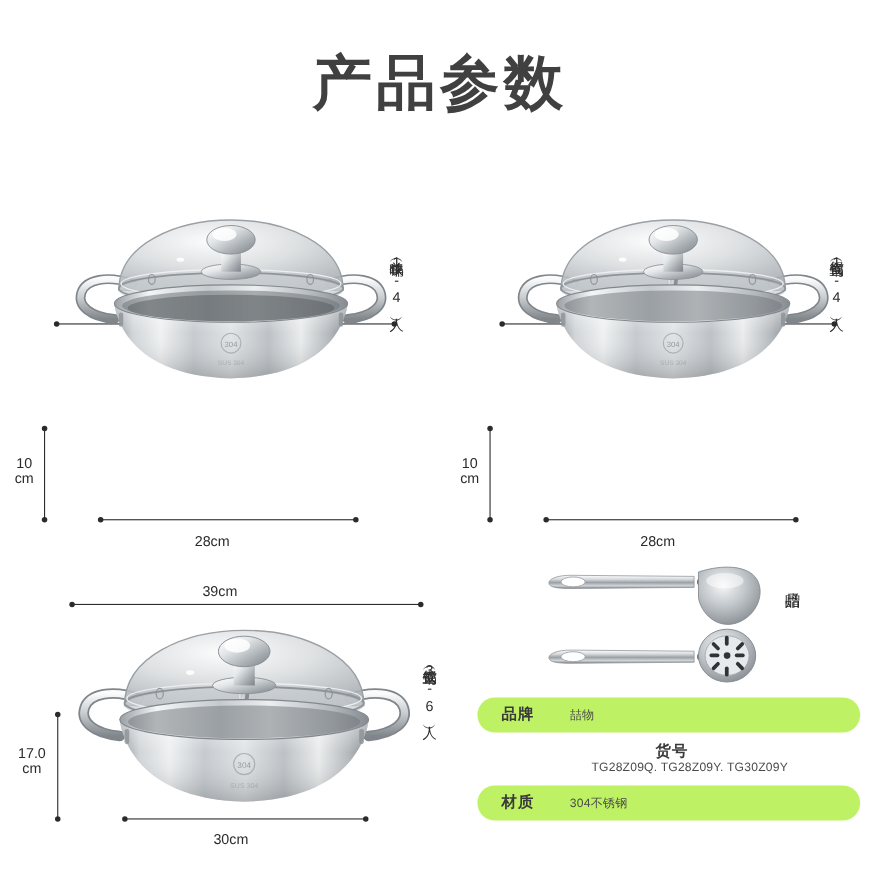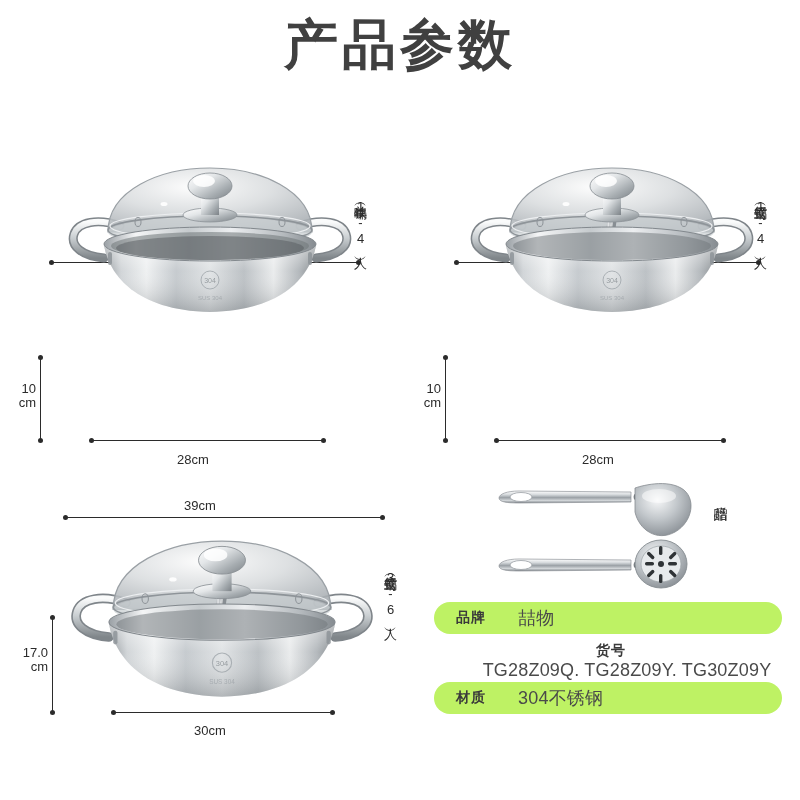--- a/index.html
+++ b/index.html
@@ -11,20 +11,21 @@
     height: 800px;
     background: #ffffff;
     font-family: "Liberation Sans", "DejaVu Sans", sans-serif;
     position: relative;
     overflow: hidden;
     color: #3c3c3c;
   }
   .page {
     position: absolute;
     inset: 0;
+    margin-top: 32px;
   }
 
   
   .title {
     position: absolute;
     top: 8px;
     left: 0;
     width: 800px;
     text-align: center;
     font-size: 54px;
@@ -76,21 +77,21 @@
 
   .dim-label {
     position: absolute;
     font-size: 13px;
     color: #2b2b2b;
     white-space: nowrap;
     line-height: 15px;
   }
   .dim-label.center { text-align: left; }
   .dim-label.vert {
-    text-align: right;
+    text-align: center;
     line-height: 14px;
   }
 
   
   .side-label {
     position: absolute;
     writing-mode: vertical-rl;
     text-orientation: upright;
     font-size: 13px;
     color: #2b2b2b;
@@ -118,21 +119,21 @@
   .spec-row.shaded { background: #bef264; }
   .spec-row.plain  { background: #ffffff; flex-direction: column; }
   .spec-key {
     font-size: 14px;
     font-weight: bold;
     color: #3a3a3a;
     letter-spacing: 1px;
     min-width: 46px;
   }
   .spec-val {
-    font-size: 18px;
+    font-size: 11px;
     color: #4a4a4a;
     margin-left: 16px;
     letter-spacing: 0.2px;
   }
 
   svg { display: block; }
 </style>
 </head>
 <body>
 

